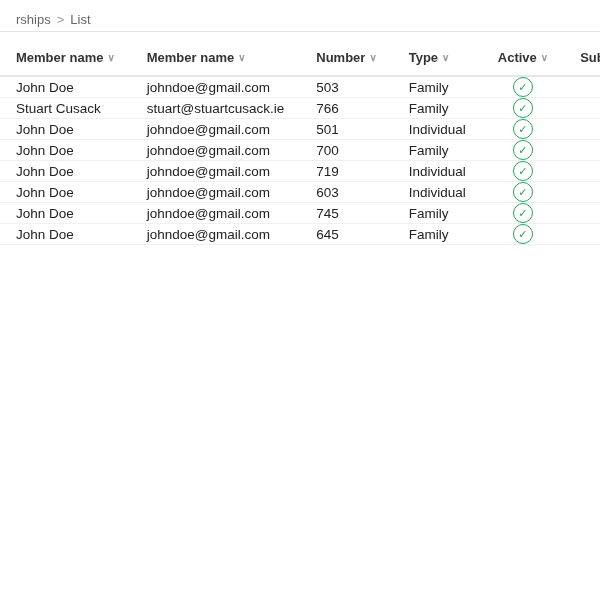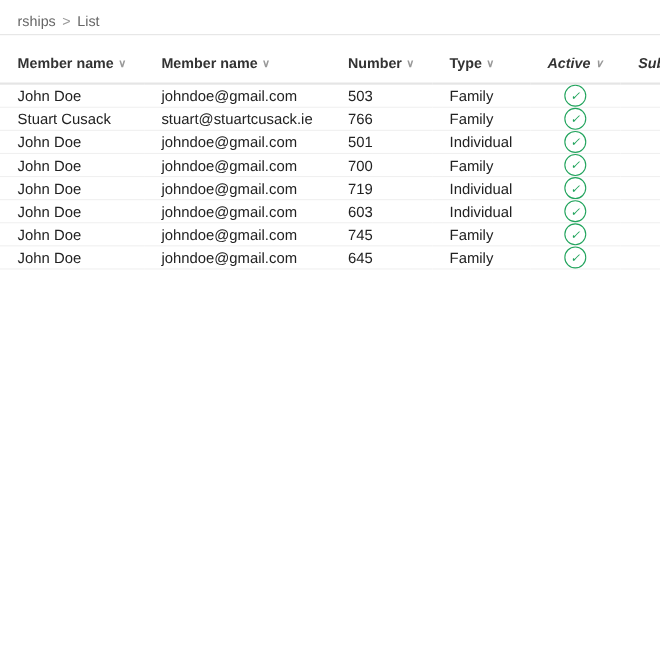--- a/index.html
+++ b/index.html
@@ -75,21 +75,20 @@
       justify-content: center;
       width: 20px;
       height: 20px;
       border-radius: 50%;
       border: 1.8px solid #22a45d;
       color: #22a45d;
       font-size: 11px;
     }
     .col-active, .col-subscribed {
       text-align: center;
-      font-style: italic;
     }
   </style>
 </head>
 <body>
 
 <div>
   <div class="breadcrumb">
     <span>rships</span>
     <span class="separator">&gt;</span>
     <span>List</span>

